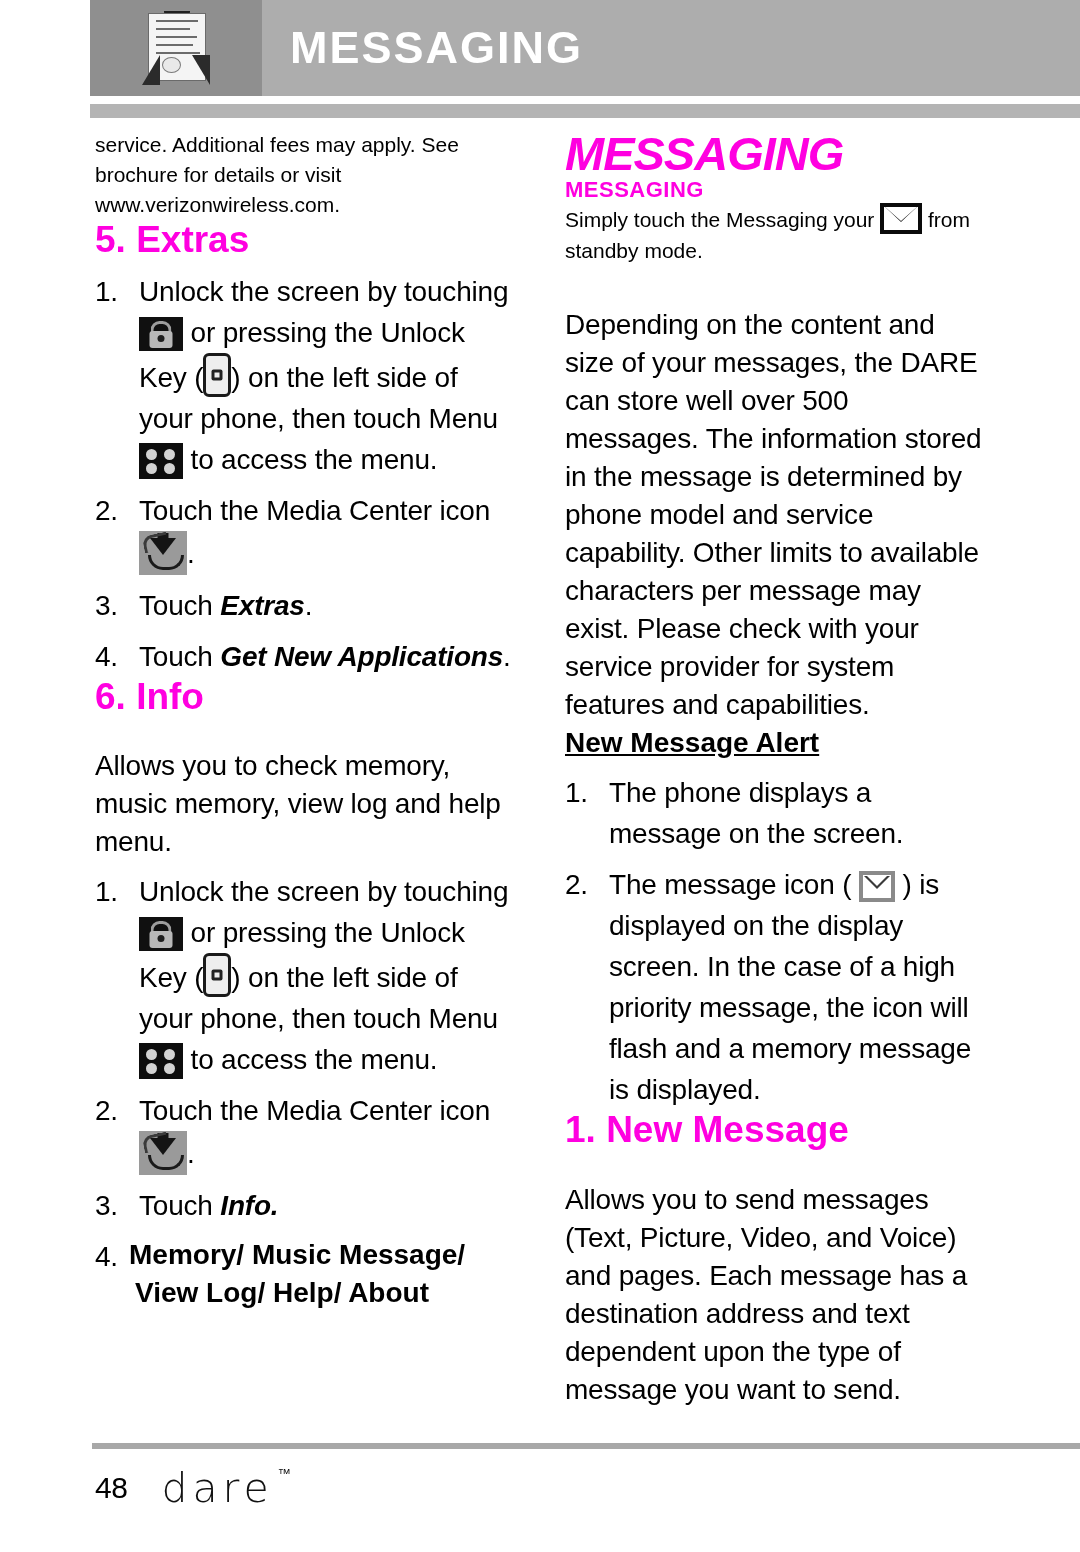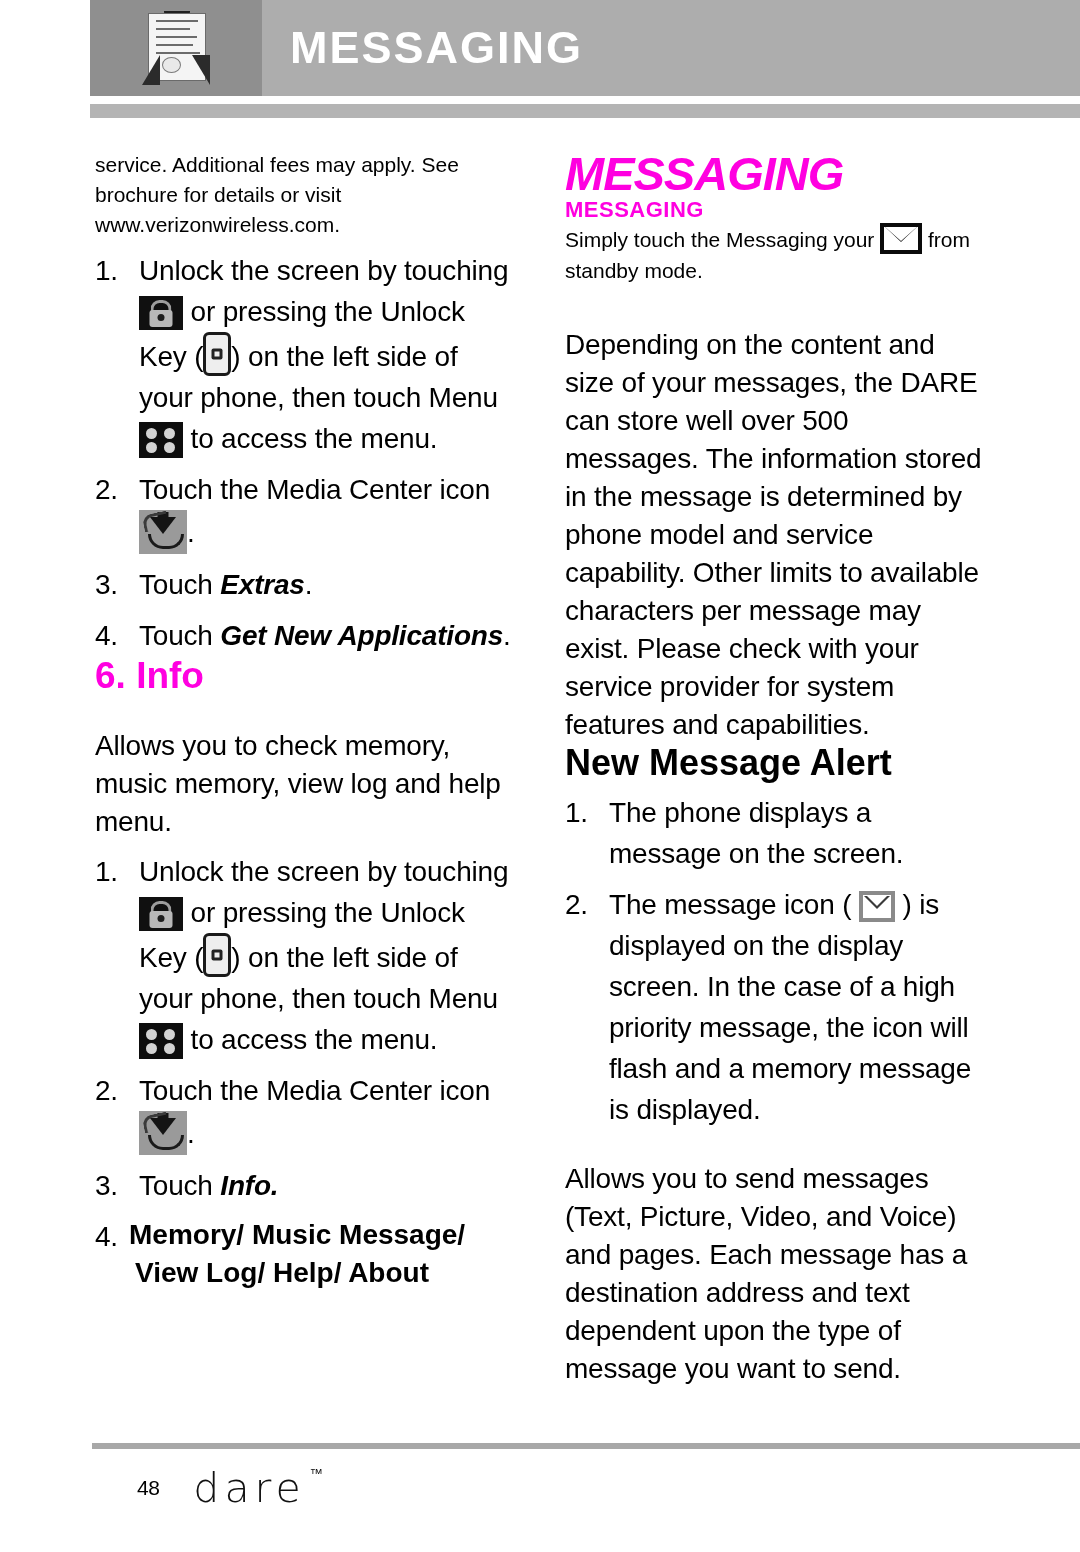--- a/index.html
+++ b/index.html
@@ -112,21 +112,20 @@
     width: 990px;
     height: 14px;
     background: #b4b4b4;
   }
 
   
   .col {
     position: absolute;
     top: 130px;
     width: 420px;
-    margin-top: 20px;
   }
   .col-left  { left: 95px; }
   .col-right { left: 565px; }
 
   .small-para {
     font-size: 21px;
     line-height: 30px;
     margin: 0;
   }
 
@@ -169,24 +168,25 @@
   ol.steps > li .num {
     position: absolute;
     left: 0;
     top: 0;
     width: 40px;
     text-align: left;
   }
   b.strong { font-weight: bold; font-style: italic; }
 
   .sub-head {
-    font-size: 36px;
+    font-size: 28px;
     font-weight: bold;
     margin: 0;
     line-height: 38px;
+    text-decoration: underline;
   }
 
   .shortcut-label {
     color: #ff00e0;
     font-size: 22px;
     font-weight: bold;
     letter-spacing: 0.5px;
     margin: 0;
   }
   .shortcut-body {
@@ -407,23 +407,22 @@
     background: #a8a8a8;
   }
   .footer {
     position: absolute;
     left: 95px;
     top: 1464px;
     display: flex;
     align-items: center;
   }
   .page-no {
-    font-size: 21px;
+    font-size: 30px;
     letter-spacing: -0.5px;
-    margin-left: 42px;
   }
   .brand {
     margin-left: 34px;
     font-size: 41px;
     letter-spacing: 5px;
     color: #111;
     font-family: "DejaVu Sans", sans-serif;
     font-weight: 300;
     position: relative;
     text-transform: lowercase;
@@ -456,20 +455,21 @@
     </div>
   </div>
   <div class="header-title">MESSAGING</div>
 </div>
 <div class="header-rule"></div>
 
 <div class="col col-left">
 
   <p class="small-para">service. Additional fees may apply. See brochure for details or visit www.verizonwireless.com.</p>
 
+  <h2 class="pink sect-gap-top">5. Extras</h2>
 
   <ol class="steps mt26">
     <li>
       <span class="num">1.</span><span>Unlock the screen by touching</span>
       <span class="ico ico-lock"><span class="shackle"></span><span class="bodyp"></span><span class="kh"></span></span>
       <span>or pressing the Unlock Key (</span><span class="ico ico-key"><span class="g"></span></span><span>) on the left side of your phone, then touch Menu</span>
       <span class="ico ico-menu"><span class="a"></span><span class="b"></span><span class="c"></span><span class="d"></span></span>
       <span>to access the menu.</span>
     </li>
     <li>
@@ -530,20 +530,21 @@
     <li>
       <span class="num">1.</span><span>The phone displays a message on the screen.</span>
     </li>
     <li>
       <span class="num">2.</span><span>The message icon (</span>
       <span class="ico ico-msg-small"><span class="inner"></span></span>
       <span>) is displayed on the display screen. In the case of a high priority message, the icon will flash and a memory message is displayed.</span>
     </li>
   </ol>
 
+  <h2 class="pink mt52">1. New Message</h2>
   <p class="body-para mt30">Allows you to send messages (Text, Picture, Video, and Voice) and pages. Each message has a destination address and text dependent upon the type of message you want to send.</p>
 </div>
 
 <div class="footer-rule"></div>
 <div class="footer">
   <span class="page-no">48</span>
   <span class="brand"><span>Dare</span><span class="tm">™</span></span>
 </div>
 
 </body></html>

